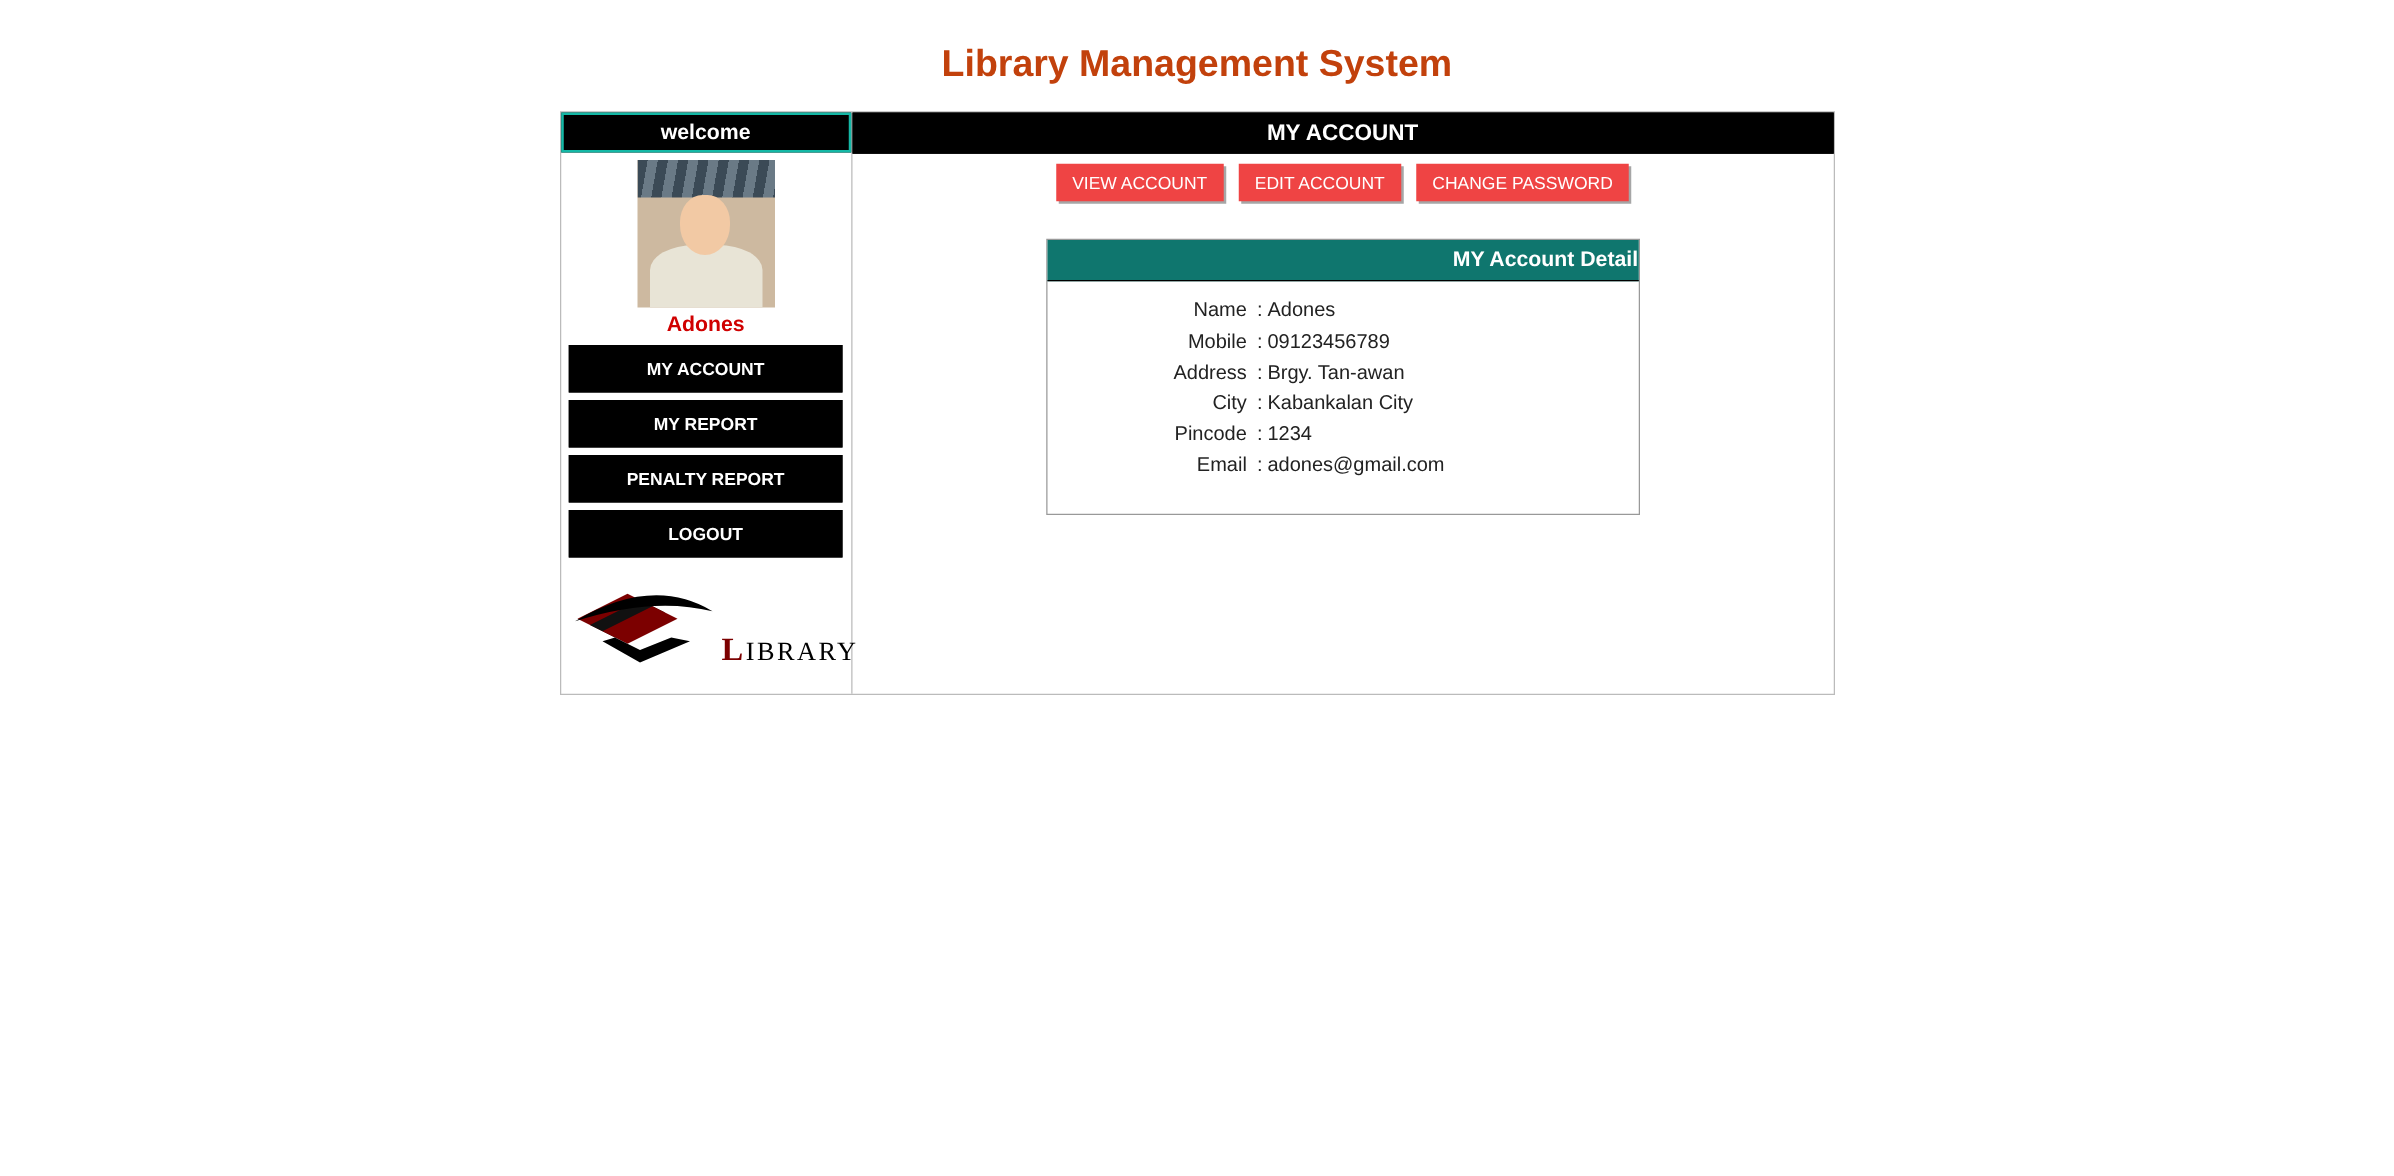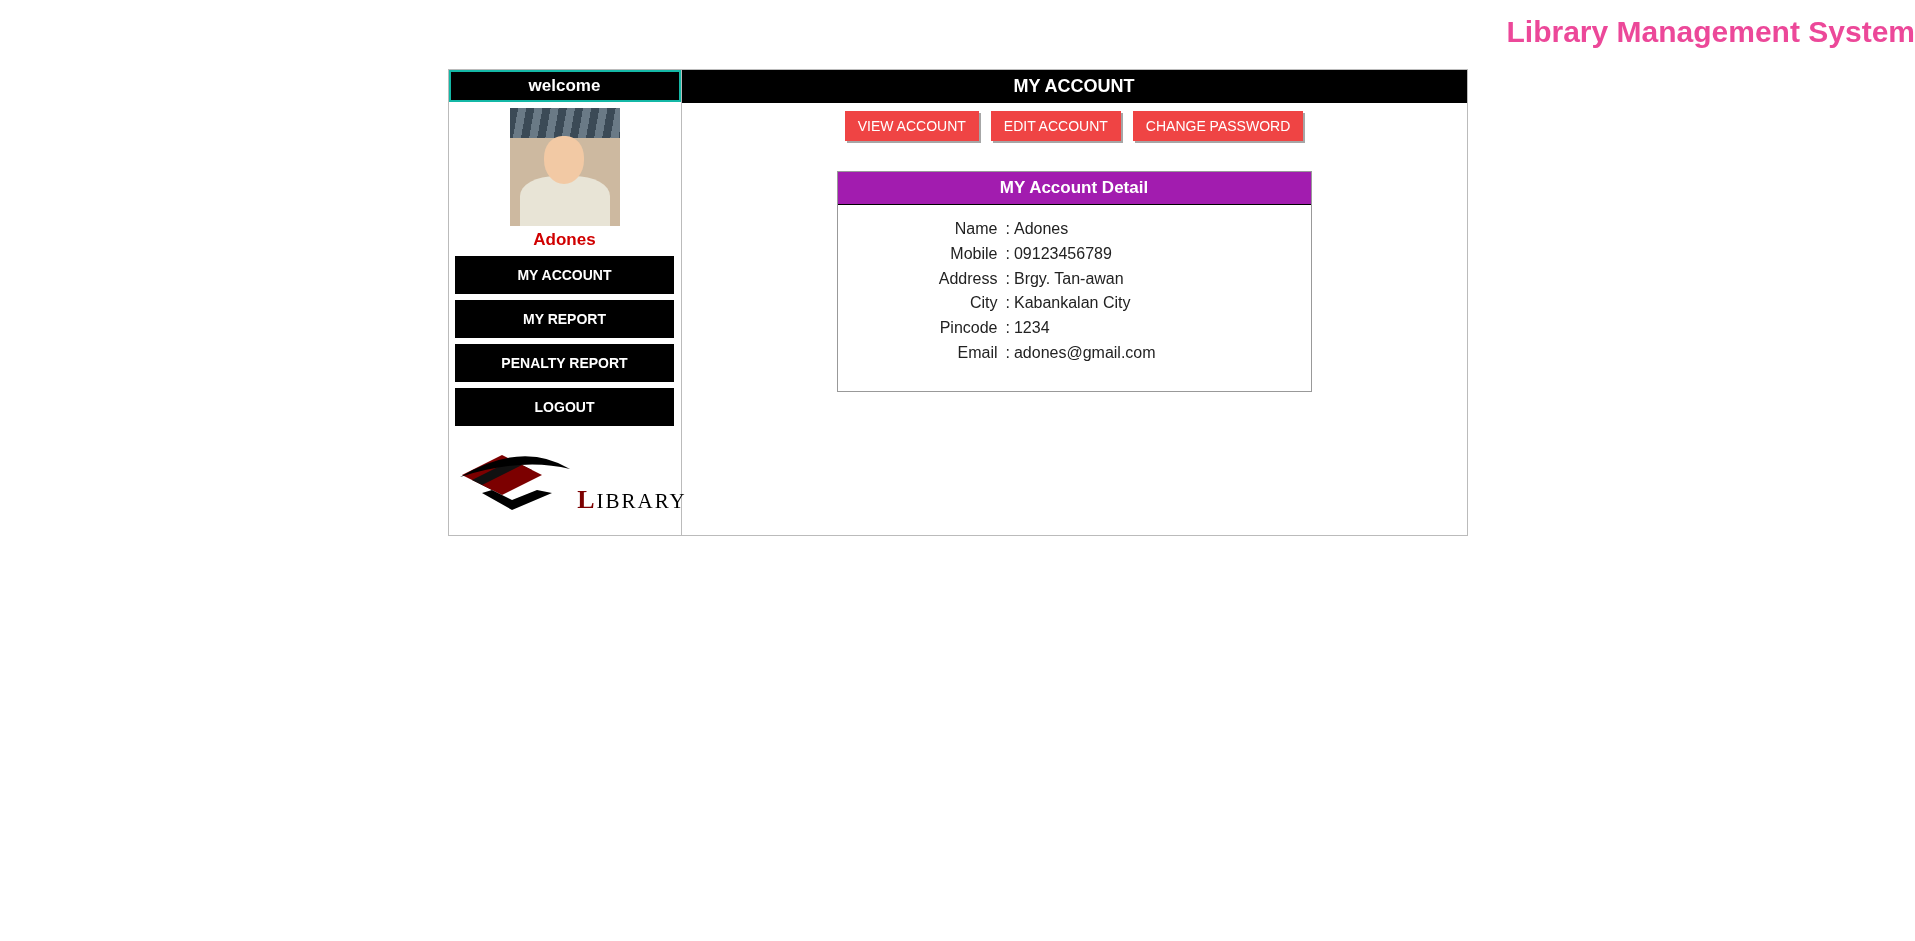--- a/index.html
+++ b/index.html
@@ -1,25 +1,25 @@
 <!DOCTYPE html>
 <html><head>
   <meta charset="utf-8">
   <style>
     * { box-sizing: border-box; margin: 0; padding: 0; }
     body {
       background: #ffffff;
       font-family: Verdana, Geneva, sans-serif;
     }
     .page-title {
-      text-align: right;
+      text-align: center;
       font-size: 30px;
       font-weight: bold;
-      color: #ec4899;
-      padding: 15px 0 20px;
+      color: #c2410c;
+      padding: 35px 0 20px;
     }
     .wrapper {
       width: 1020px;
       margin: 0 auto;
       border: 1px solid #bbb;
       display: flex;
       background: #fff;
     }
     
     .sidebar {
@@ -131,23 +131,23 @@
       cursor: pointer;
       box-shadow: 2px 2px 0 rgba(0,0,0,.35);
       font-family: Verdana, Geneva, sans-serif;
     }
     .detail-card {
       width: 475px;
       margin: 30px auto 30px;
       border: 1px solid #999;
     }
     .detail-header {
-      background: #a21caf;
-      color: #fff;
-      text-align: center;
+      background: #0f766e;
+      color: #fff;
+      text-align: right;
       font-weight: bold;
       font-size: 17px;
       padding: 6px 0;
       border-bottom: 1px solid #000;
     }
     .detail-body {
       padding: 12px 16px 25px;
       font-size: 16px;
       color: #222;
     }

